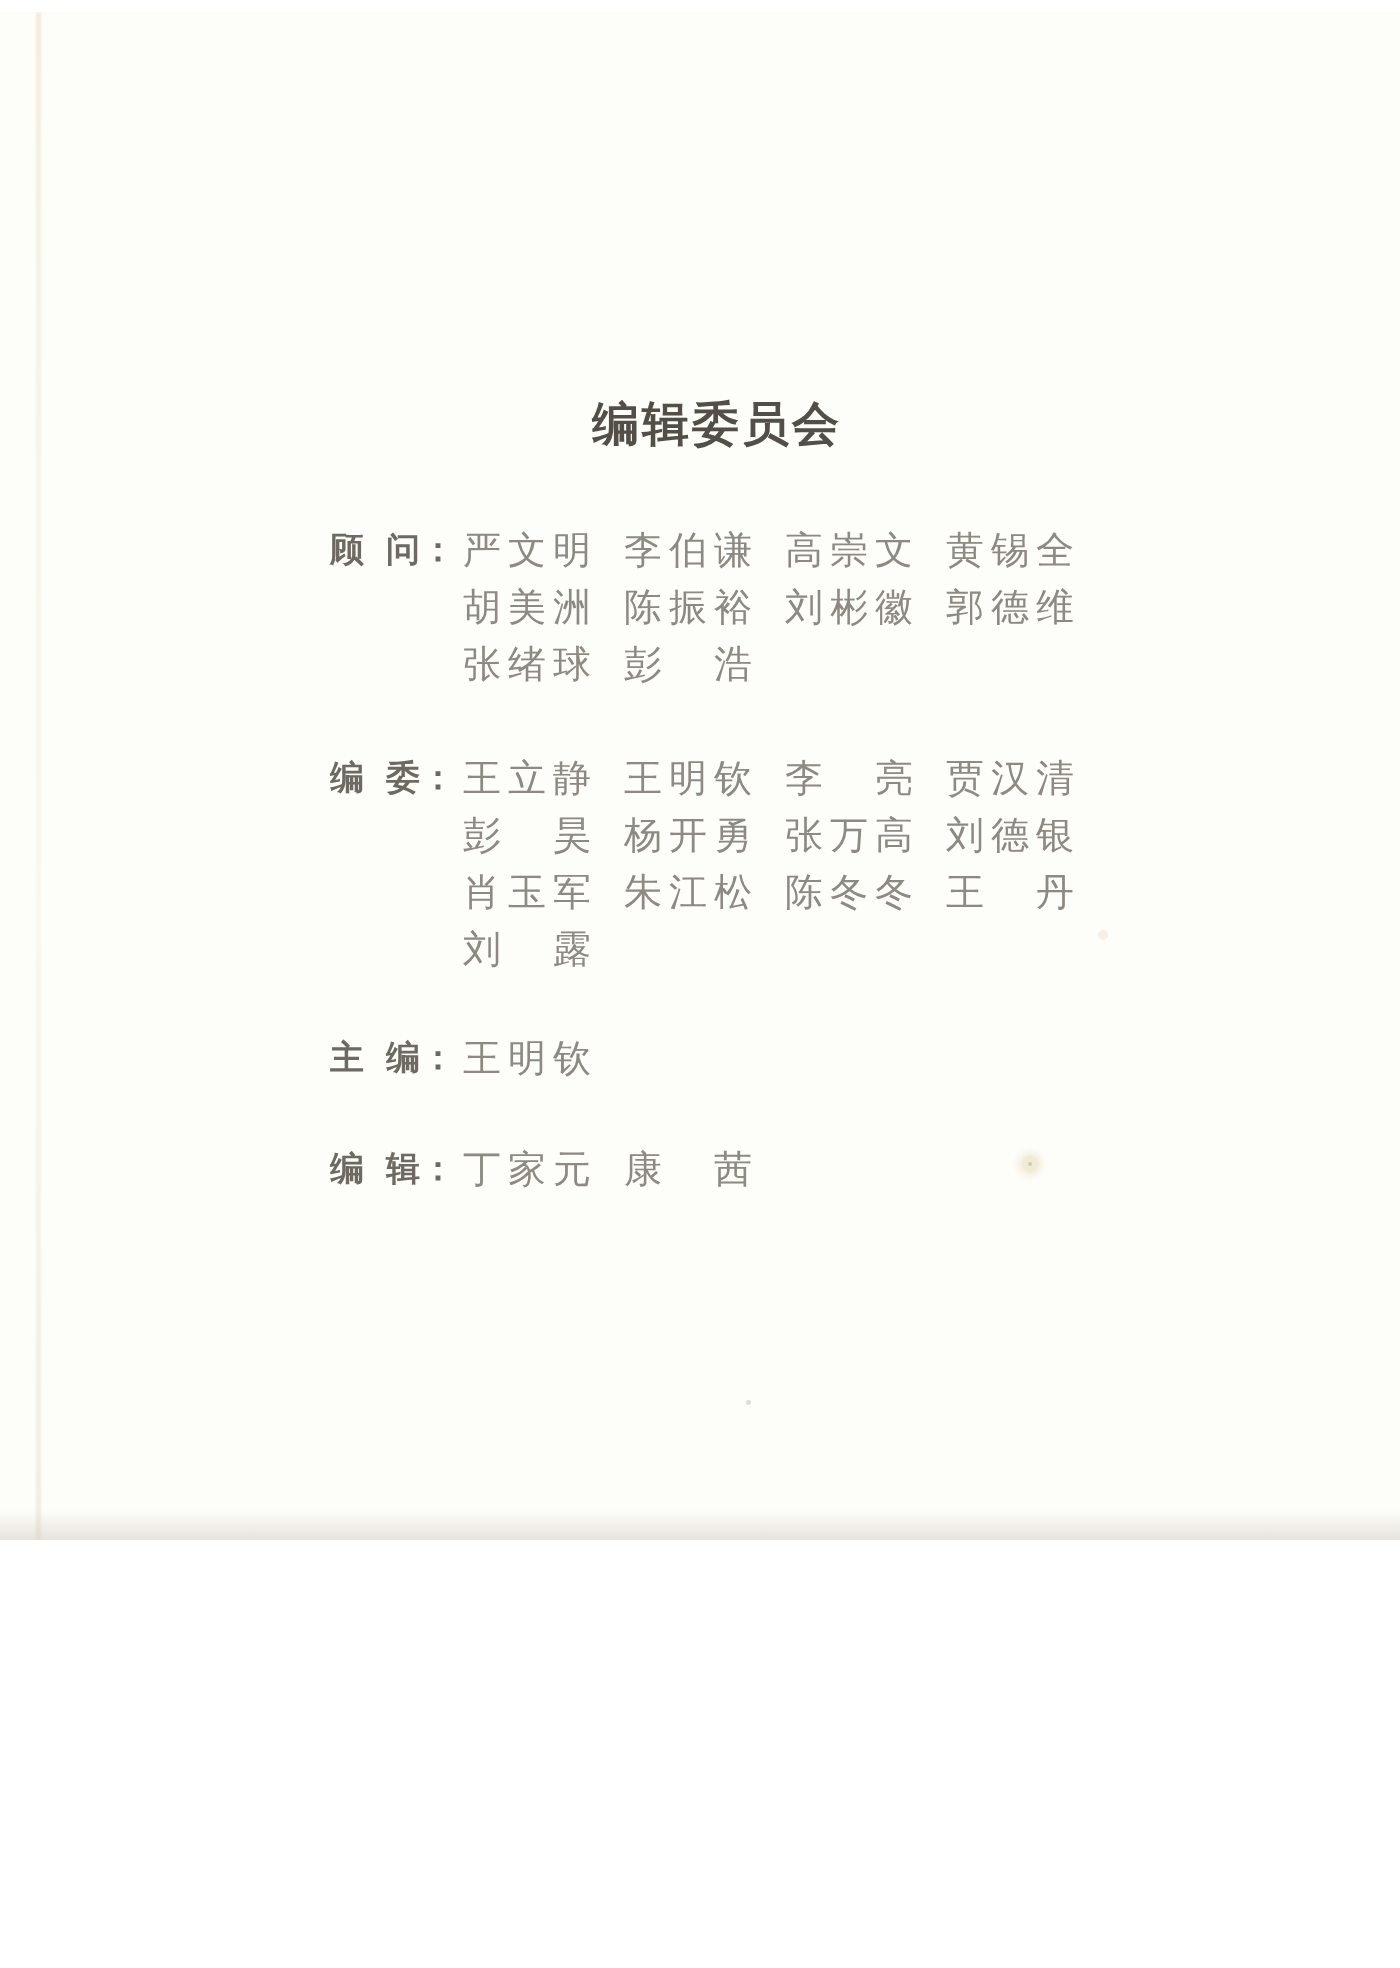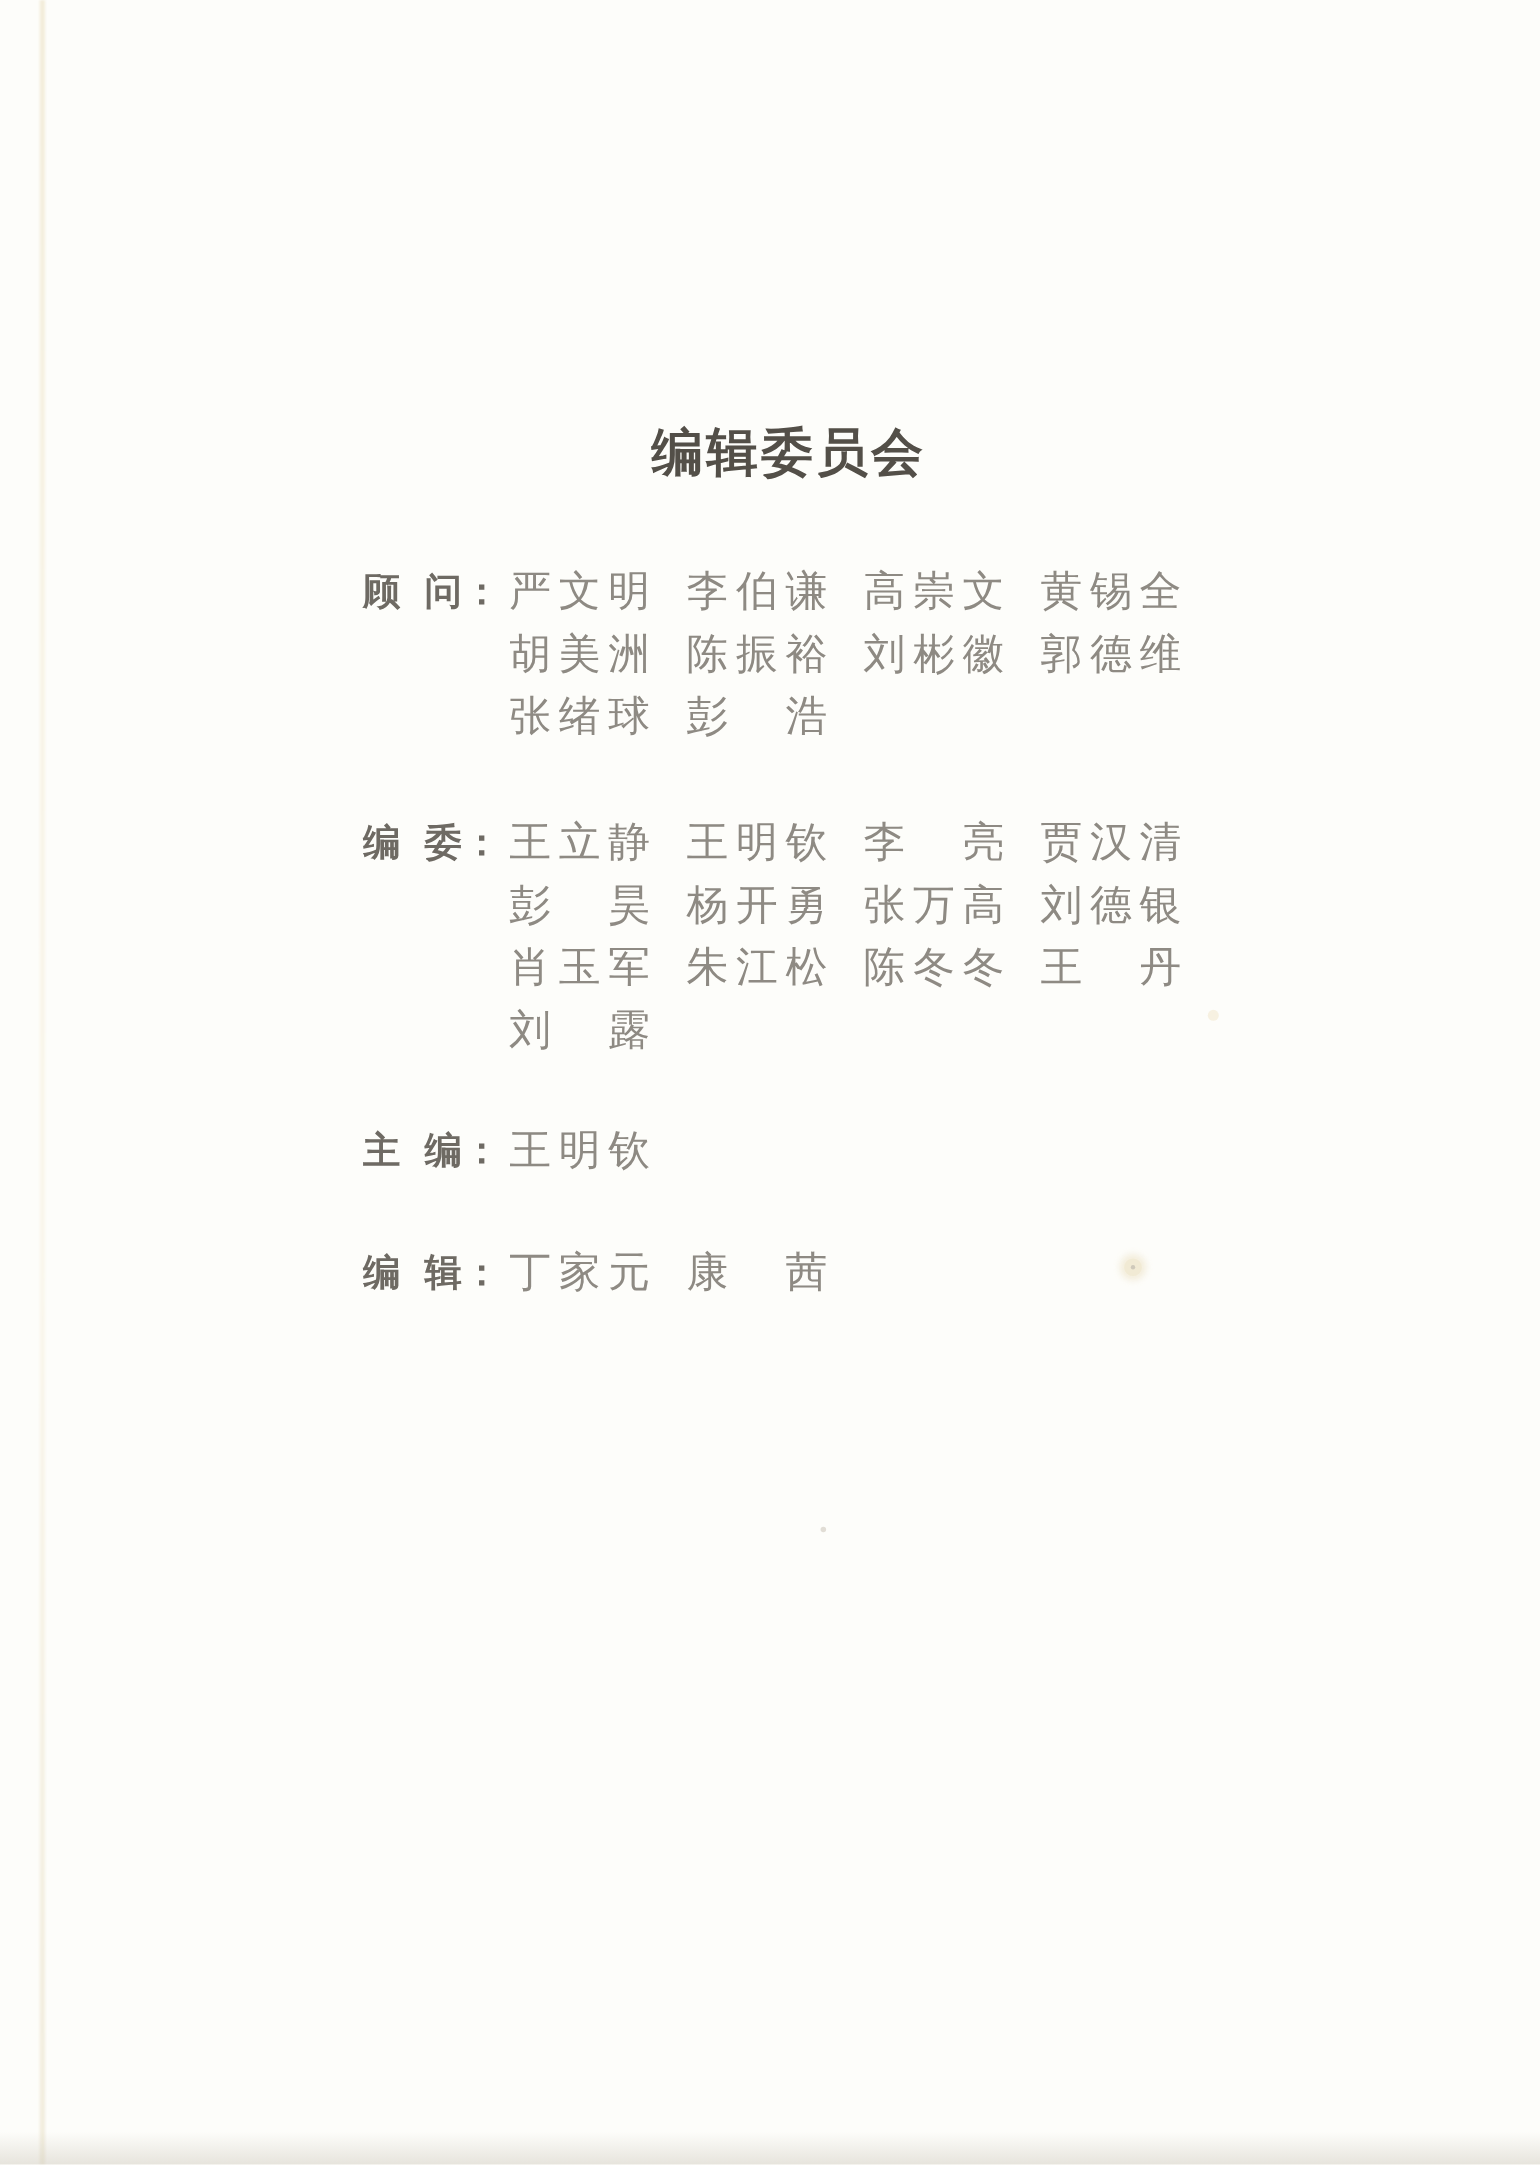--- a/index.html
+++ b/index.html
@@ -1,20 +1,21 @@
 <!DOCTYPE html>
 <html><head>
 <meta charset="utf-8">
 <style>
   html,body{margin:0;padding:0;}
   body{width:1400px;height:1968px;background:#ffffff;}
   .page{
-    position:relative;width:1400px;height:1968px;overflow:hidden;
+    position:relative;width:1400px;height:1528px;overflow:hidden;
     background:#fdfdfa;
     font-family:"Liberation Serif","DejaVu Serif",serif;
+    margin-top:12px;
   }
   
   .crease{
     position:absolute;left:36px;top:0;width:5px;height:100%;
     background:linear-gradient(180deg,#f0e8d1 0%,#f7f2e2 30%,#f9f5e9 60%,#eee8d5 100%);
     opacity:.75;filter:blur(1px);
   }
   .bottom-shade{
     position:absolute;left:0;bottom:0;width:100%;height:30px;
     background:linear-gradient(180deg,rgba(208,203,191,0) 0%,rgba(208,203,191,.5) 100%);

